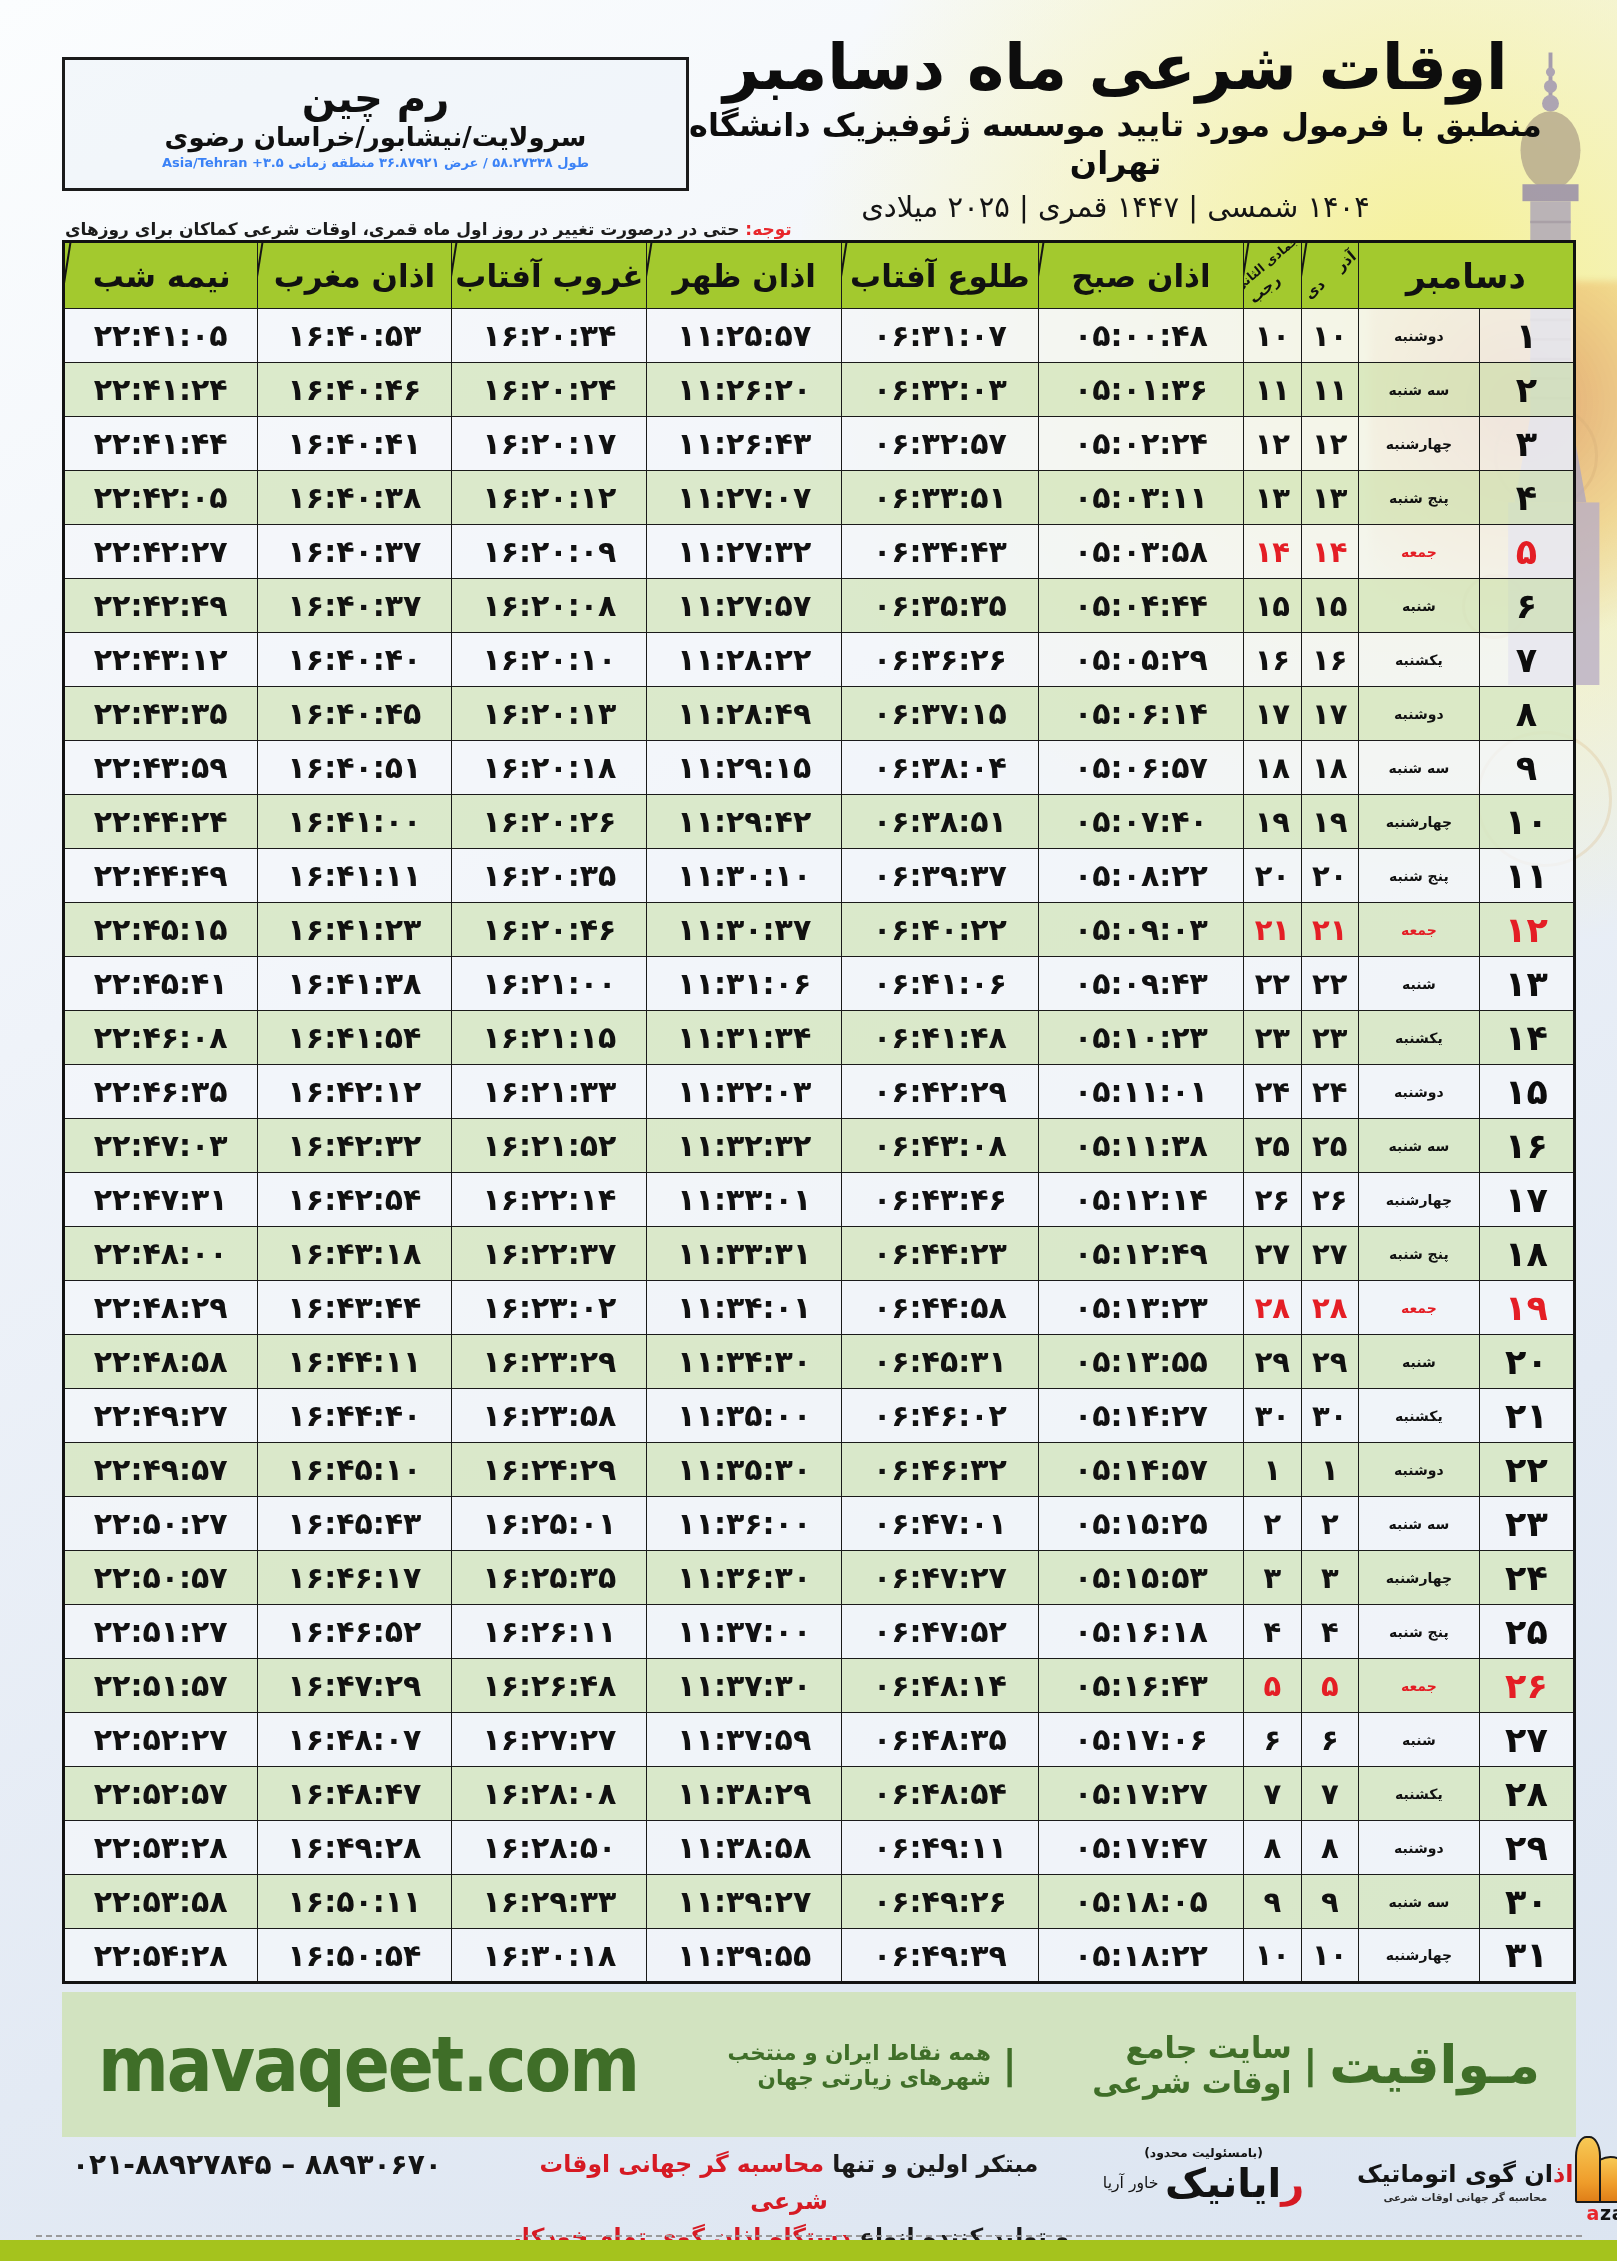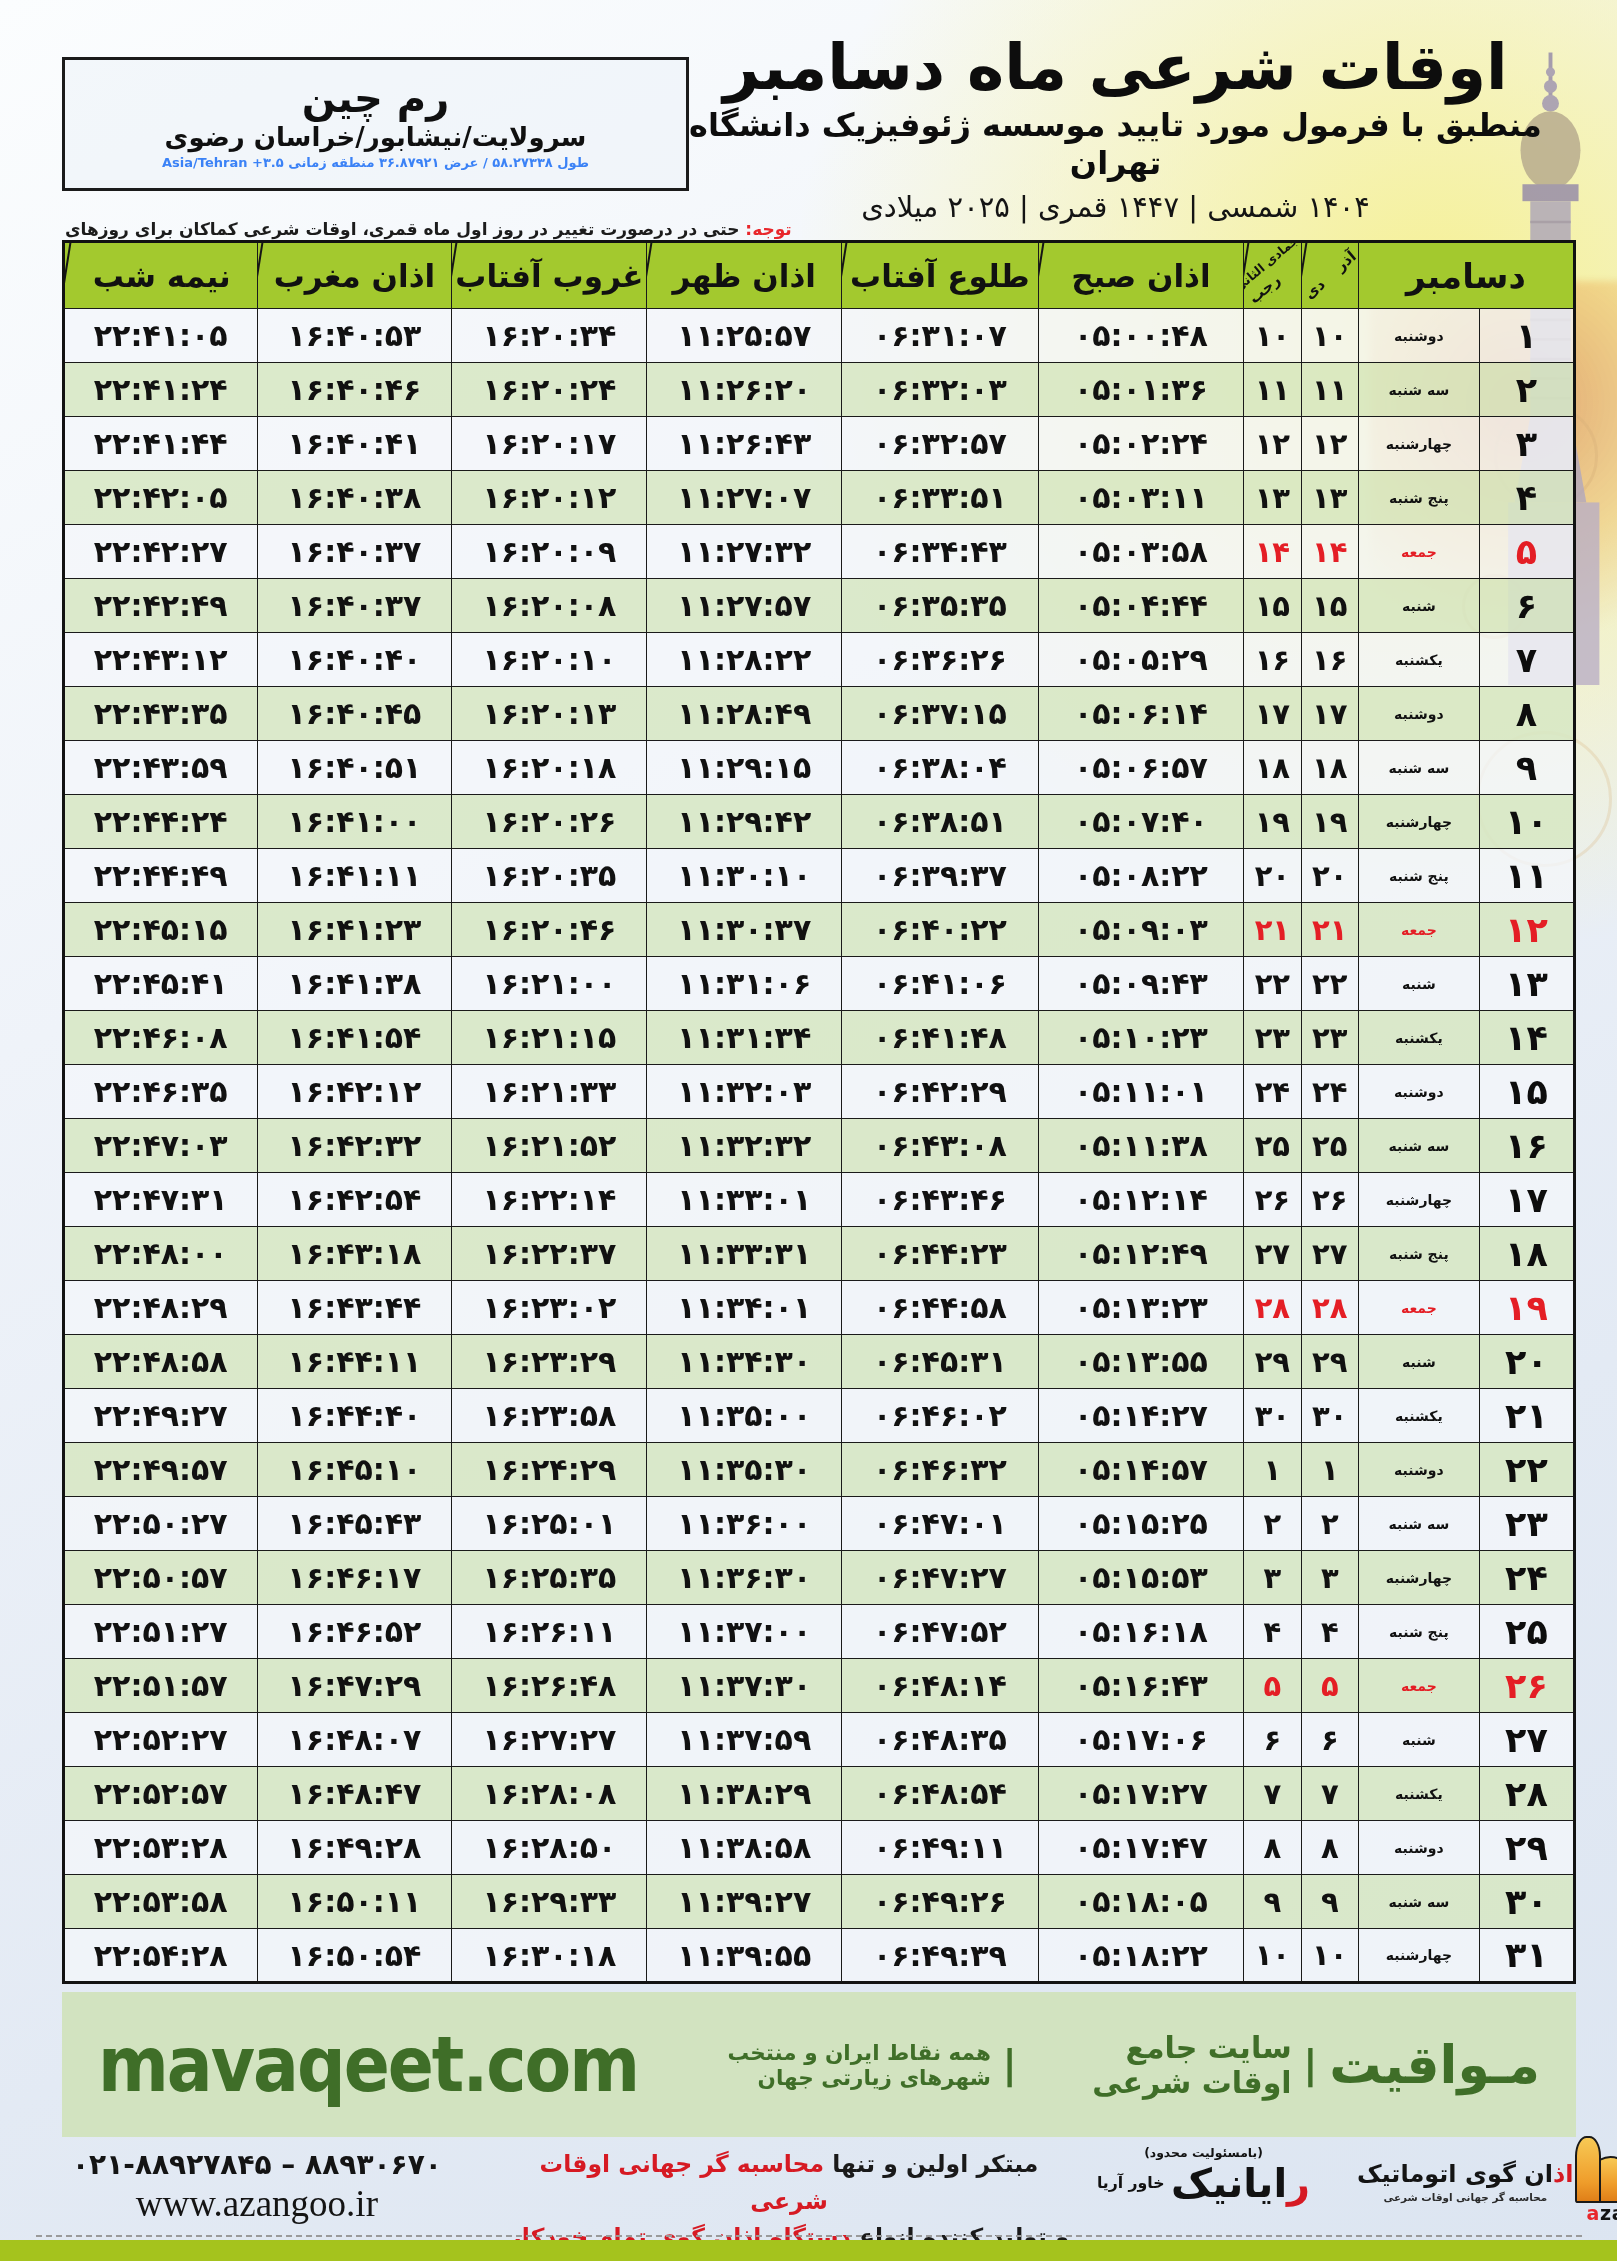--- a/index.html
+++ b/index.html
@@ -70,21 +70,21 @@
   .phone{font-size:28px;font-weight:bold;color:#141414;}
   .website{font-size:37px;color:#141414;font-family:"Liberation Serif",serif;margin-top:1.3px;}
   .produce{position:absolute;left:502px;top:5.2px;width:574px;text-align:center;direction:rtl;
     font-size:23.5px;font-weight:bold;color:#1a1a1a;line-height:1.55;}
   .produce .red{color:#d61a23;}
   .rayanik{position:absolute;left:1096px;top:3.9px;width:215px;text-align:center;direction:rtl;color:#121212;}
   .rayanik .r-note{font-size:12.4px;font-weight:bold;}
   .rayanik .r-row{display:flex;direction:rtl;align-items:center;justify-content:center;gap:6.5px;}
   .rayanik .r-name{font-size:40px;font-weight:bold;letter-spacing:-1.3px;}
   .rayanik .r-name .red{color:#d61a23;}
-  .rayanik .r-sub{font-size:15.7px;font-weight:bold;line-height:1.1;}
+  .rayanik .r-sub{font-size:15.7px;font-weight:normal;line-height:1.1;}
   .azangoo{position:absolute;left:1357px;top:1.3px;width:248px;display:flex;flex-direction:row-reverse;align-items:center;gap:9px;}
   .az-icon{position:relative;width:85px;height:78px;}
   .az-dome{position:absolute;left:0;bottom:17px;width:51px;height:43px;border:2px solid #1a1a1a;
     border-radius:50% 50% 14% 14% / 75% 75% 10% 10%;
     background:linear-gradient(180deg,#f7c955 0%,#ef9d2b 60%,#e07f18 100%);}
   .az-minar{position:absolute;right:3.9px;bottom:17px;width:22px;height:63px;border:2px solid #1a1a1a;
     border-radius:45% 45% 6% 6%/30% 30% 4% 4%;
     background:linear-gradient(180deg,#f7c955 0%,#ef9d2b 70%,#e07f18 100%);}
   .az-latin{position:absolute;left:3.9px;bottom:-3.9px;font-size:19px;font-weight:bold;color:#141414;letter-spacing:0.7px;}
   .az-latin .red{color:#e8262b;}
@@ -561,21 +561,20 @@
     <span class="b-tag1">سایت جامع اوقات شرعی</span>
     <span class="b-sep">|</span>
     <span class="b-tag2">همه نقاط ایران و منتخب شهرهای زیارتی جهان</span>
   </div>
   <div class="brand-domain">mavaqeet.com</div>
 </div>
 
 <div class="bottom-strip">
   <div class="contact">
     <div class="phone" dir="ltr">۰۲۱-۸۸۹۲۷۸۴۵ – ۸۸۹۳۰۶۷۰</div>
-    <div class="website">www.azangoo.ir</div>
   </div>
   <div class="produce">
     <div><span>مبتکر اولین و تنها </span><span class="red">محاسبه گر جهانی اوقات شرعی</span></div>
     <div><span>و تولید کننده انواع </span><span class="red">دستگاه اذان گوی تمام خودکار ماهواره ای</span></div>
   </div>
   <div class="rayanik">
     <div class="r-note">(بامسئولیت محدود)</div>
     <div class="r-row">
       <span class="r-name"><span class="red">ر</span><span>ایانیک</span></span>
       <span class="r-sub">خاور آریا</span>

